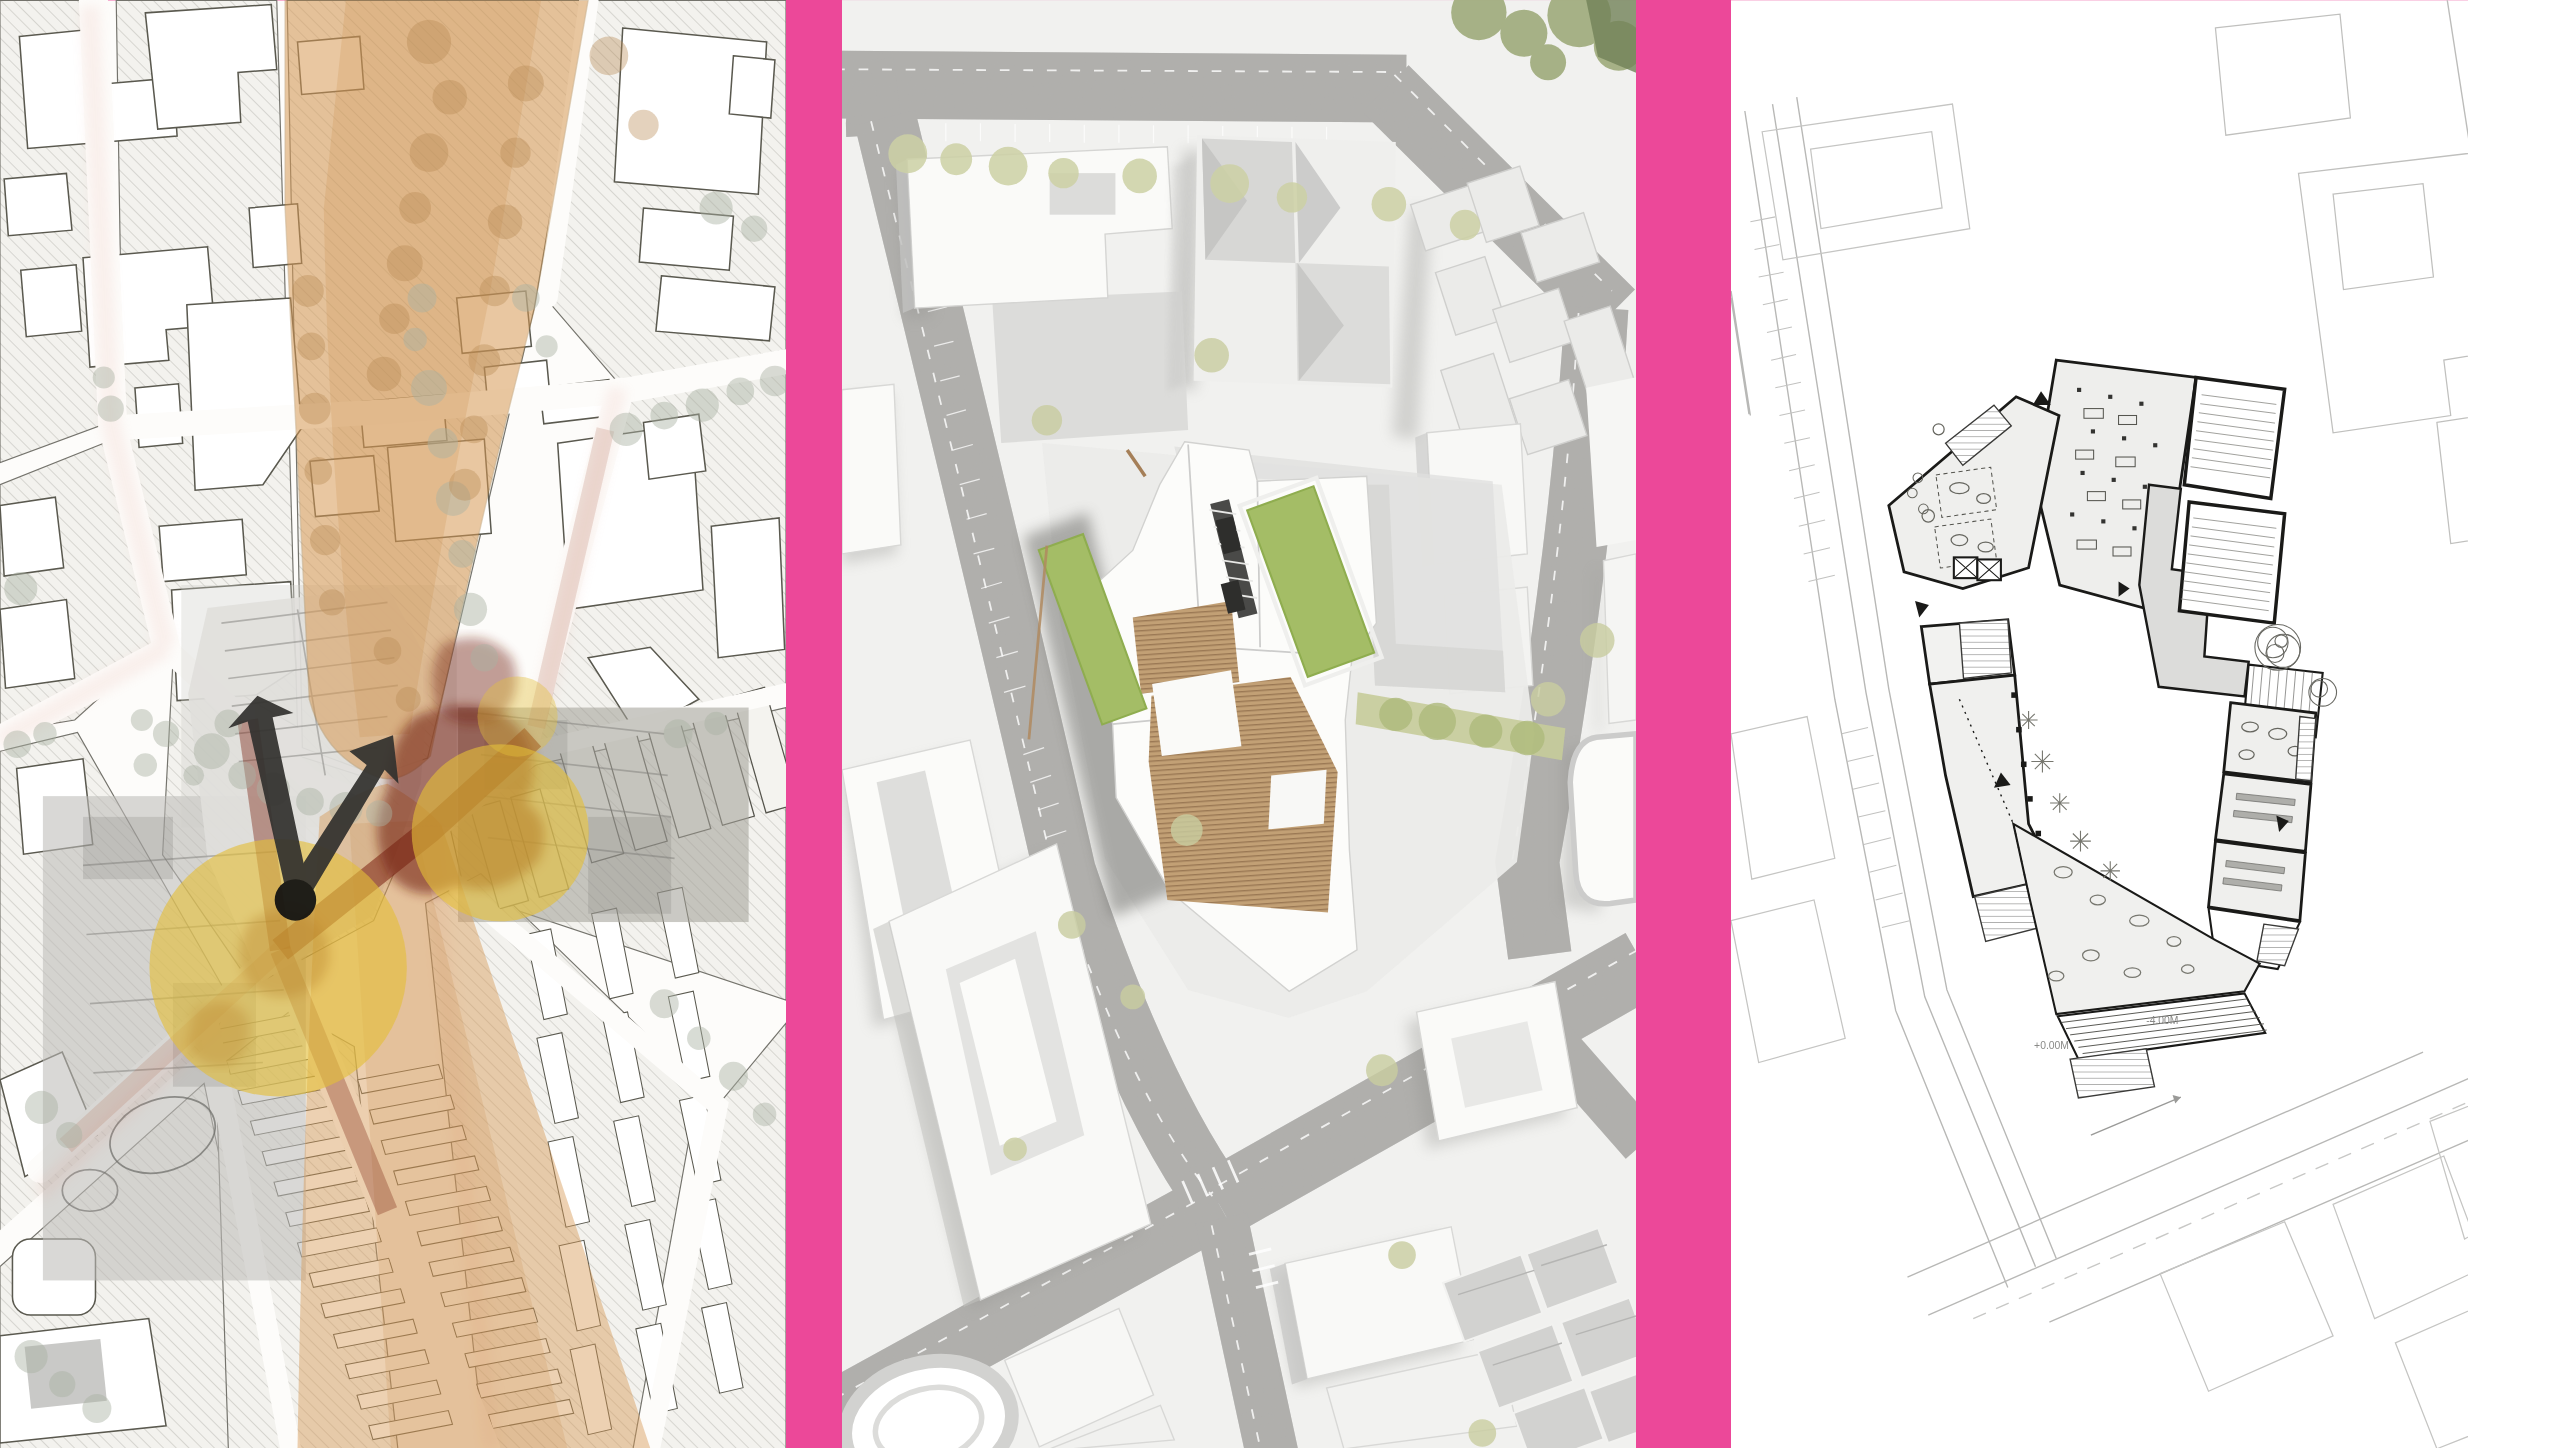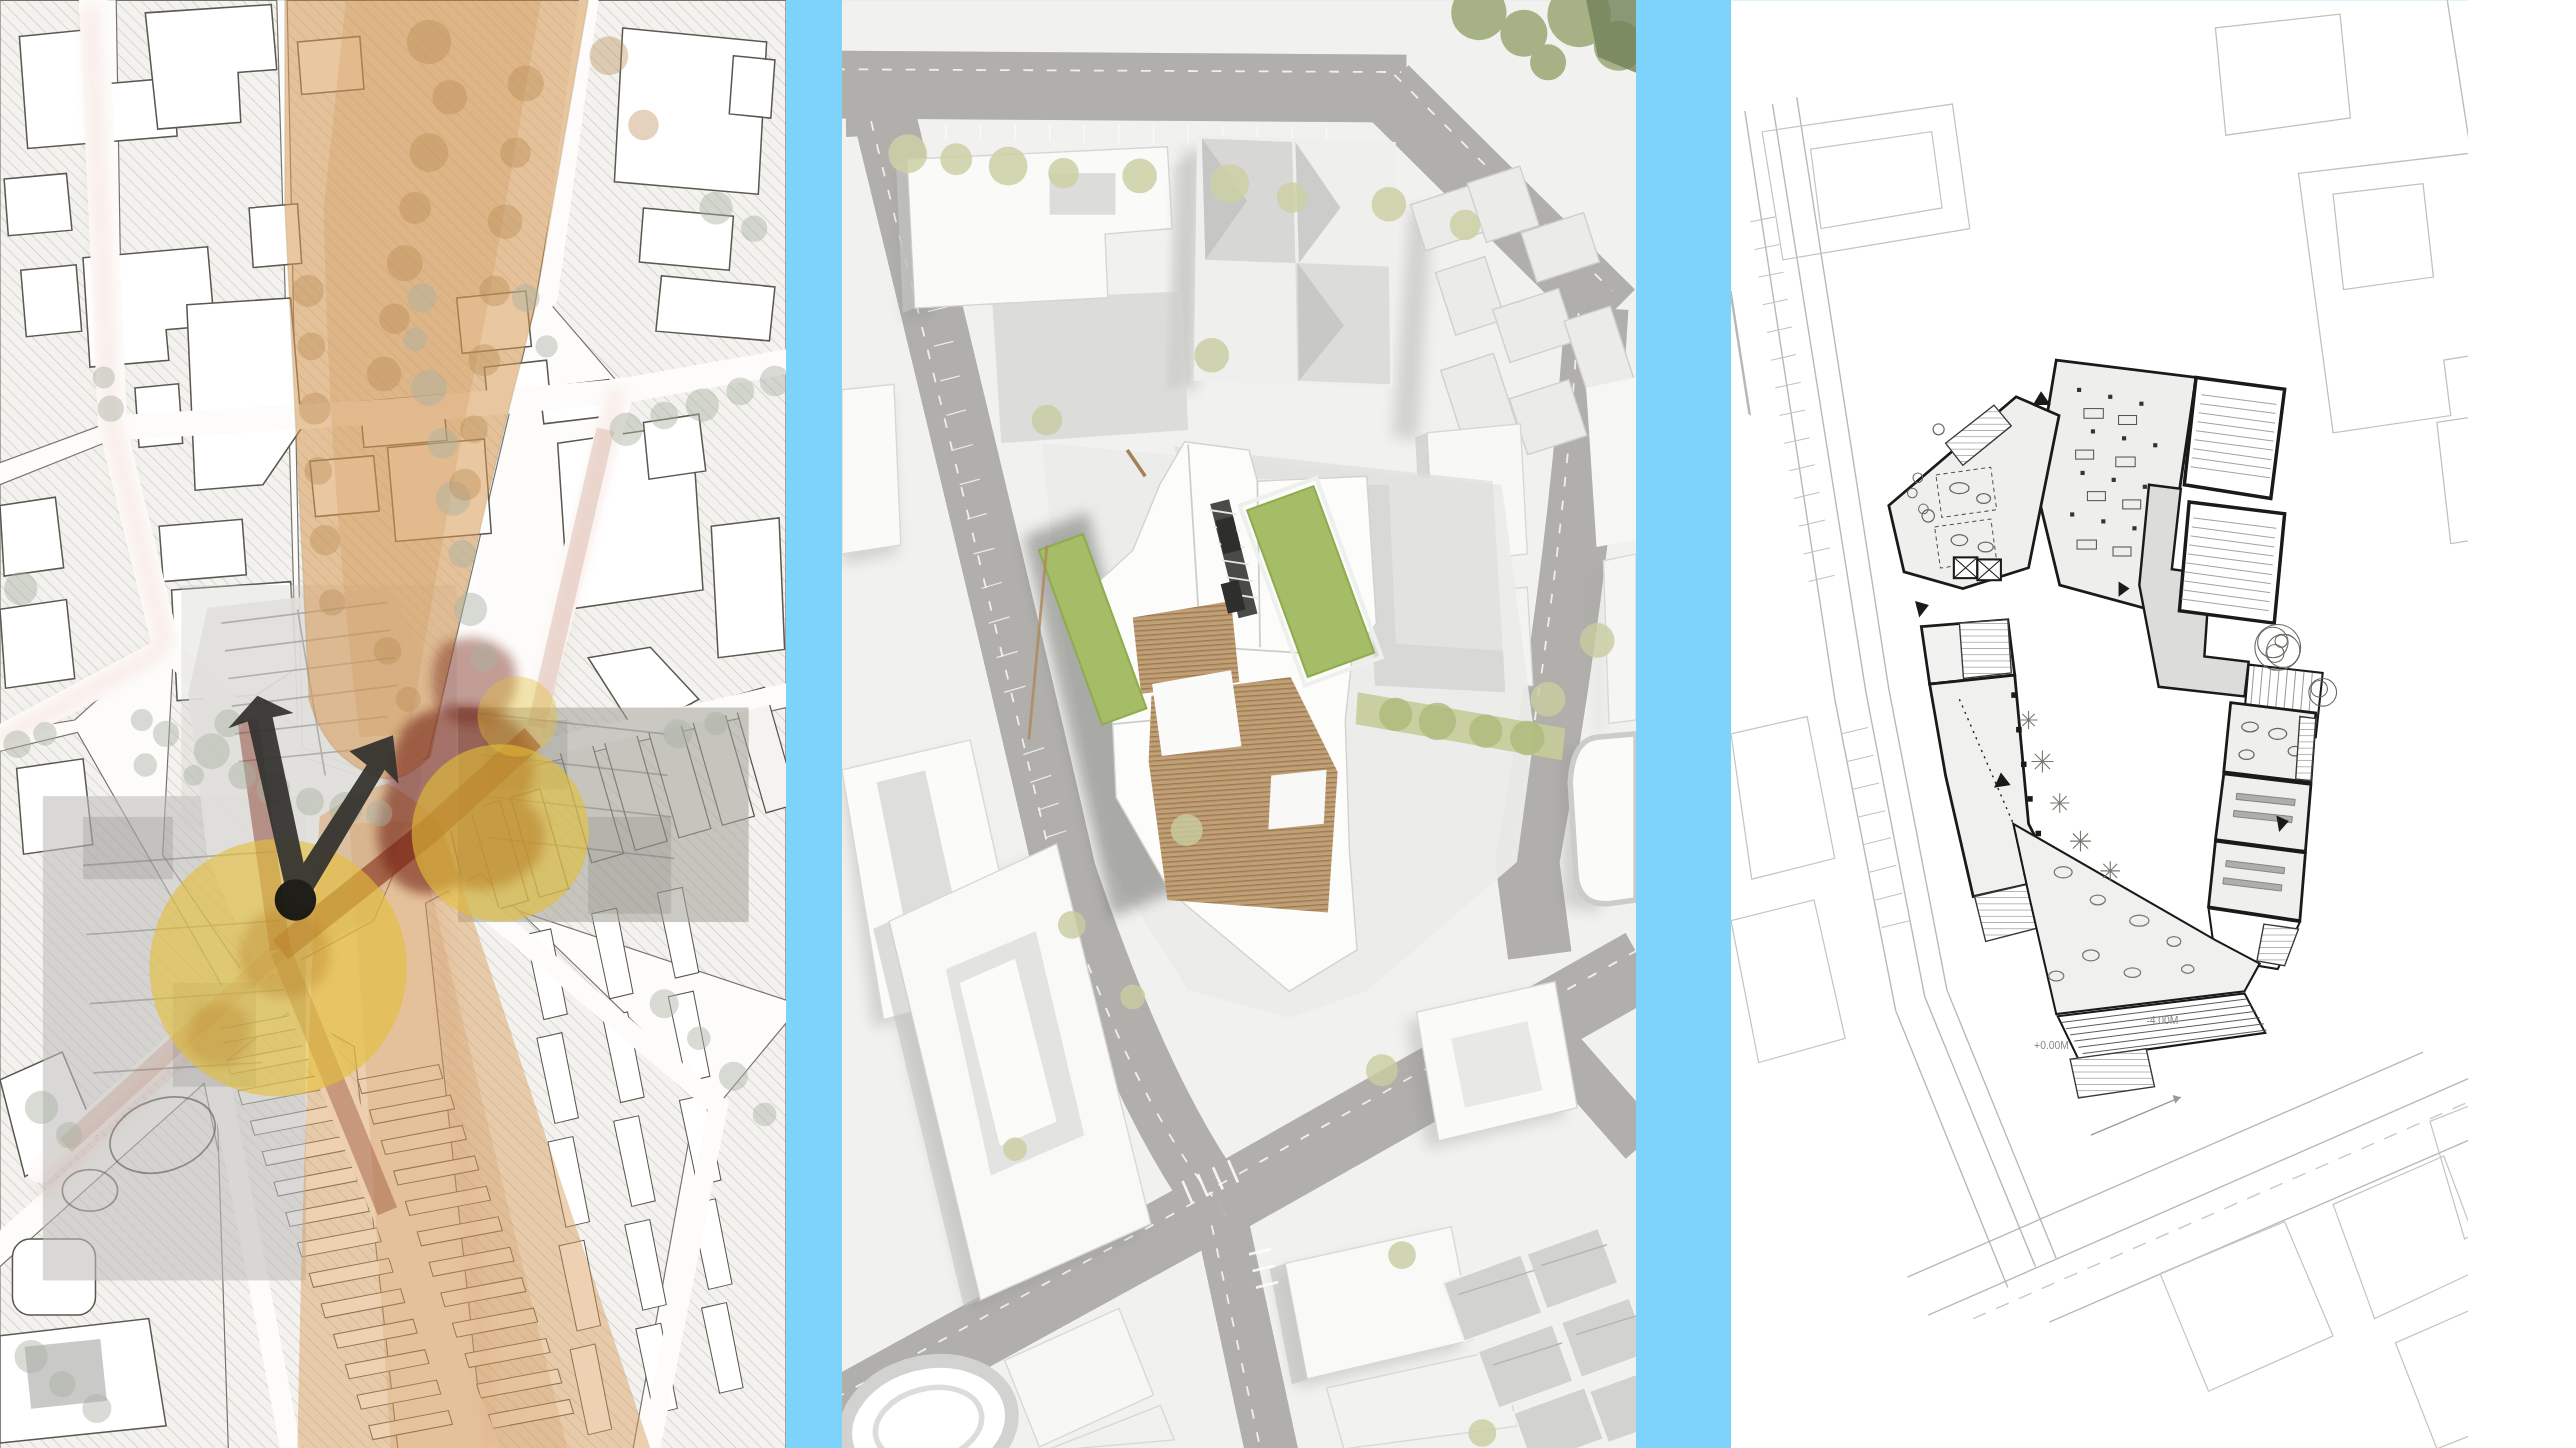--- a/index.html
+++ b/index.html
@@ -1,16 +1,16 @@
 <!DOCTYPE html>
 <html style="font-size:11px"><head>
 <meta charset="utf-8">
 <style>
 html,body{margin:0;padding:0;background:#ffffff;}
-#page{position:relative;width:2468px;height:1449px;background:#7dd3fc;overflow:hidden;font-family:"Liberation Sans",sans-serif;}
+#page{position:relative;width:2468px;height:1449px;background:#ec4899;overflow:hidden;font-family:"Liberation Sans",sans-serif;}
 .panel{position:absolute;top:0;height:1449px;}
 </style>
 </head>
 <body>
 <div id="page">
 
 <svg class="panel" style="left:0;width:786px" viewBox="0 0 1136 2093" xmlns="http://www.w3.org/2000/svg">
 <defs>
 <pattern id="hatch" width="13" height="13" patternUnits="userSpaceOnUse" patternTransform="rotate(-45)">
 <rect width="13" height="13" fill="#f3f2ee"></rect>

